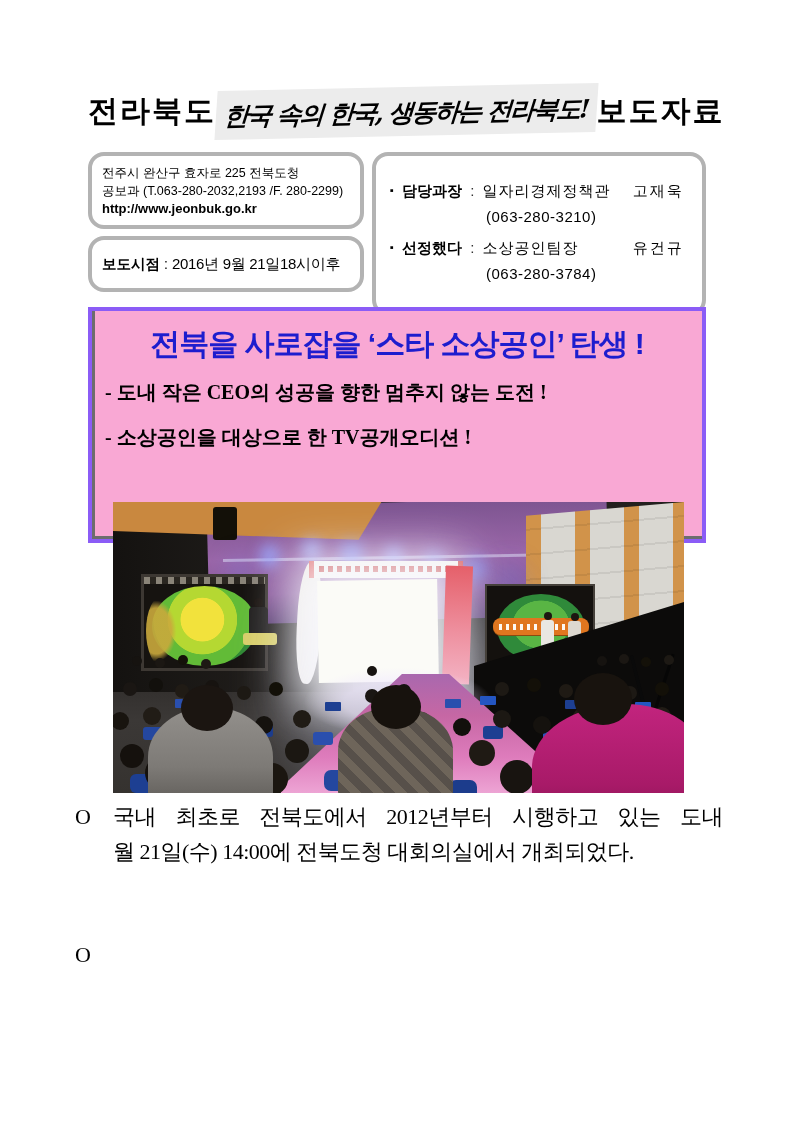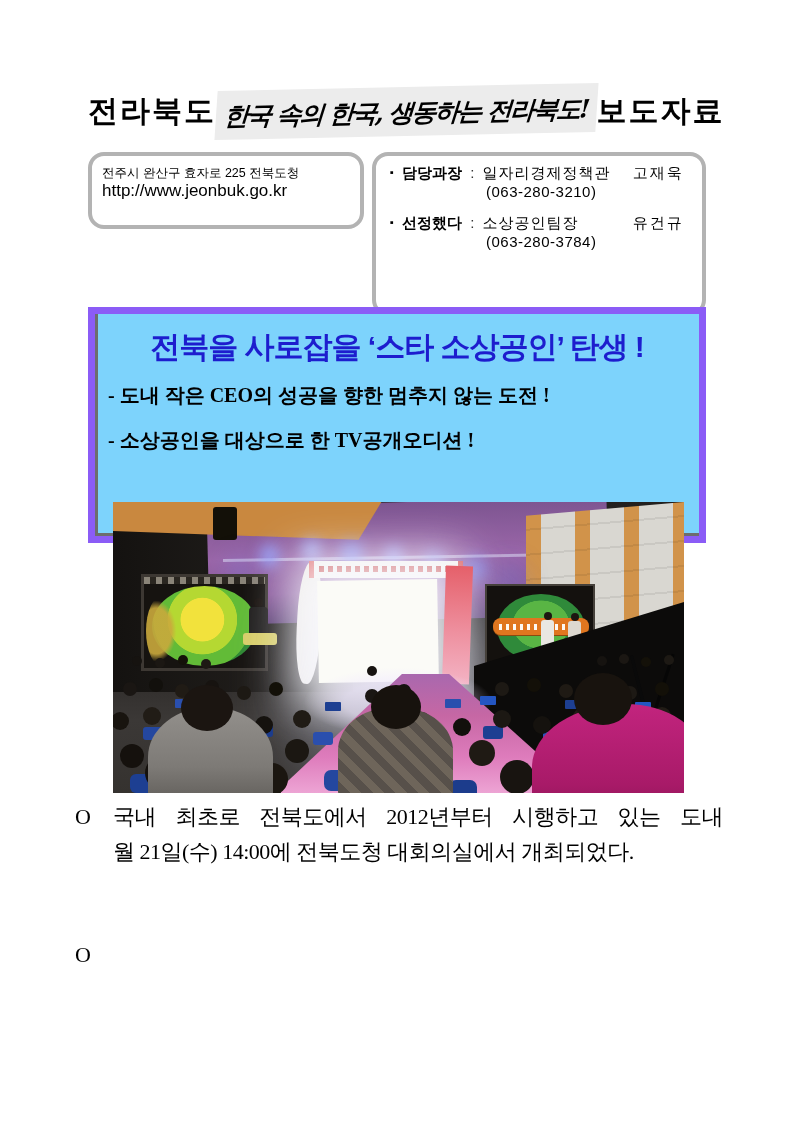--- a/index.html
+++ b/index.html
@@ -12,40 +12,40 @@
   .org-title,.doc-type{font-family:"Liberation Sans",sans-serif;font-weight:bold;
           font-size:30px;letter-spacing:2px;white-space:nowrap;}
   .slogan{background:#ececec;padding:9px 8px 7px 8px;font-family:"DejaVu Serif",serif;
           font-style:italic;font-weight:bold;font-size:25px;letter-spacing:-2px;
           white-space:nowrap;transform:rotate(-1.2deg) skewX(-5deg);}
 
   
   .rbox{position:absolute;box-sizing:border-box;border:4px solid #b3b3b3;border-radius:16px;background:#fff;}
   .box-address{left:88px;top:152px;width:276px;height:77px;padding:8px 10px;
           font-family:"Liberation Sans",sans-serif;font-size:12.5px;line-height:18px;white-space:nowrap;}
-  .box-address .site{font-weight:normal;font-size:17px;}
+  .box-address .site{font-weight:bold;font-size:13px;}
   .box-release{left:88px;top:236px;width:276px;height:56px;display:flex;align-items:center;
           padding:0 10px;font-family:"Liberation Sans",sans-serif;white-space:nowrap;}
   .box-release .lbl{font-weight:bold;font-size:14.5px;}
   .box-release .sep{font-size:14px;margin:0 4px;}
   .box-release .val{font-size:15px;letter-spacing:-0.3px;}
-  .box-contact{left:372px;top:152px;width:334px;height:164px;padding:8px 6px 0 14px;
+  .box-contact{left:372px;top:152px;width:334px;height:164px;padding:26px 6px 0 14px;
           font-family:"Liberation Sans",sans-serif;font-size:15px;}
   .contact{margin-bottom:14px;}
   .contact .row1{white-space:nowrap;}
   .contact .bullet{font-size:11px;vertical-align:2px;margin-right:4px;}
   .contact .lbl{font-weight:bold;}
   .contact .sep{margin:0 4px;color:#333;}
   .contact .dept{display:inline-block;min-width:146px;letter-spacing:1px;}
   .contact .person{letter-spacing:2px;}
-  .contact .row2{padding-left:96px;letter-spacing:0.5px;}
+  .contact .row2{padding-left:96px;margin-top:7px;letter-spacing:0.5px;}
 
   
   .headline-box{position:absolute;left:88px;top:307px;width:618px;height:236px;box-sizing:border-box;
-          border:7px solid #8b5cf6;box-shadow:inset 3px -3px 0 0 #6d6d6d;background:#7dd3fc;}
+          border:4px solid #8b5cf6;box-shadow:inset 3px -3px 0 0 #6d6d6d;background:#f9a8d4;}
   .headline-title{margin-top:13px;text-align:center;font-family:"Liberation Sans",sans-serif;
           font-weight:bold;font-size:30px;letter-spacing:-1px;white-space:nowrap;}
   .headline-bullets{margin-top:9px;padding:0 13px;font-family:"Liberation Serif",serif;
           font-weight:bold;font-size:20px;line-height:37px;}
   .headline-bullets div{white-space:nowrap;margin-top:8px;}
 
   
   .photo{position:absolute;left:113px;top:502px;width:571px;height:291px;overflow:hidden;
          background:linear-gradient(180deg,#23201e 0%,#2c2927 55%,#3b3836 75%,#35322f 100%);}
   .ph{position:absolute;}
@@ -165,23 +165,29 @@
 <div class="page">
 
   <div class="header">
     <div class="org-title">전라북도</div>
     <div class="slogan">한국 속의 한국, 생동하는 전라북도!</div>
     <div class="doc-type">보도자료</div>
   </div>
 
   <div class="rbox box-address">
     <div>전주시 완산구 효자로 225 전북도청</div>
+    <div>공보과 (T.063-280-2032,2193 /F. 280-2299)</div>
     <div class="site">http://www.jeonbuk.go.kr</div>
   </div>
 
+  <div class="rbox box-release">
+    <span class="lbl">보도시점</span>
+    <span class="sep">:</span>
+    <span class="val">2016년 9월 21일18시이후</span>
+  </div>
 
   <div class="rbox box-contact">
     <div class="contact">
       <div class="row1">
         <span class="bullet">▪</span>
         <span class="lbl">담당과장</span>
         <span class="sep">:</span>
         <span class="dept">일자리경제정책관</span>
         <span class="person">고재욱</span>
       </div>

